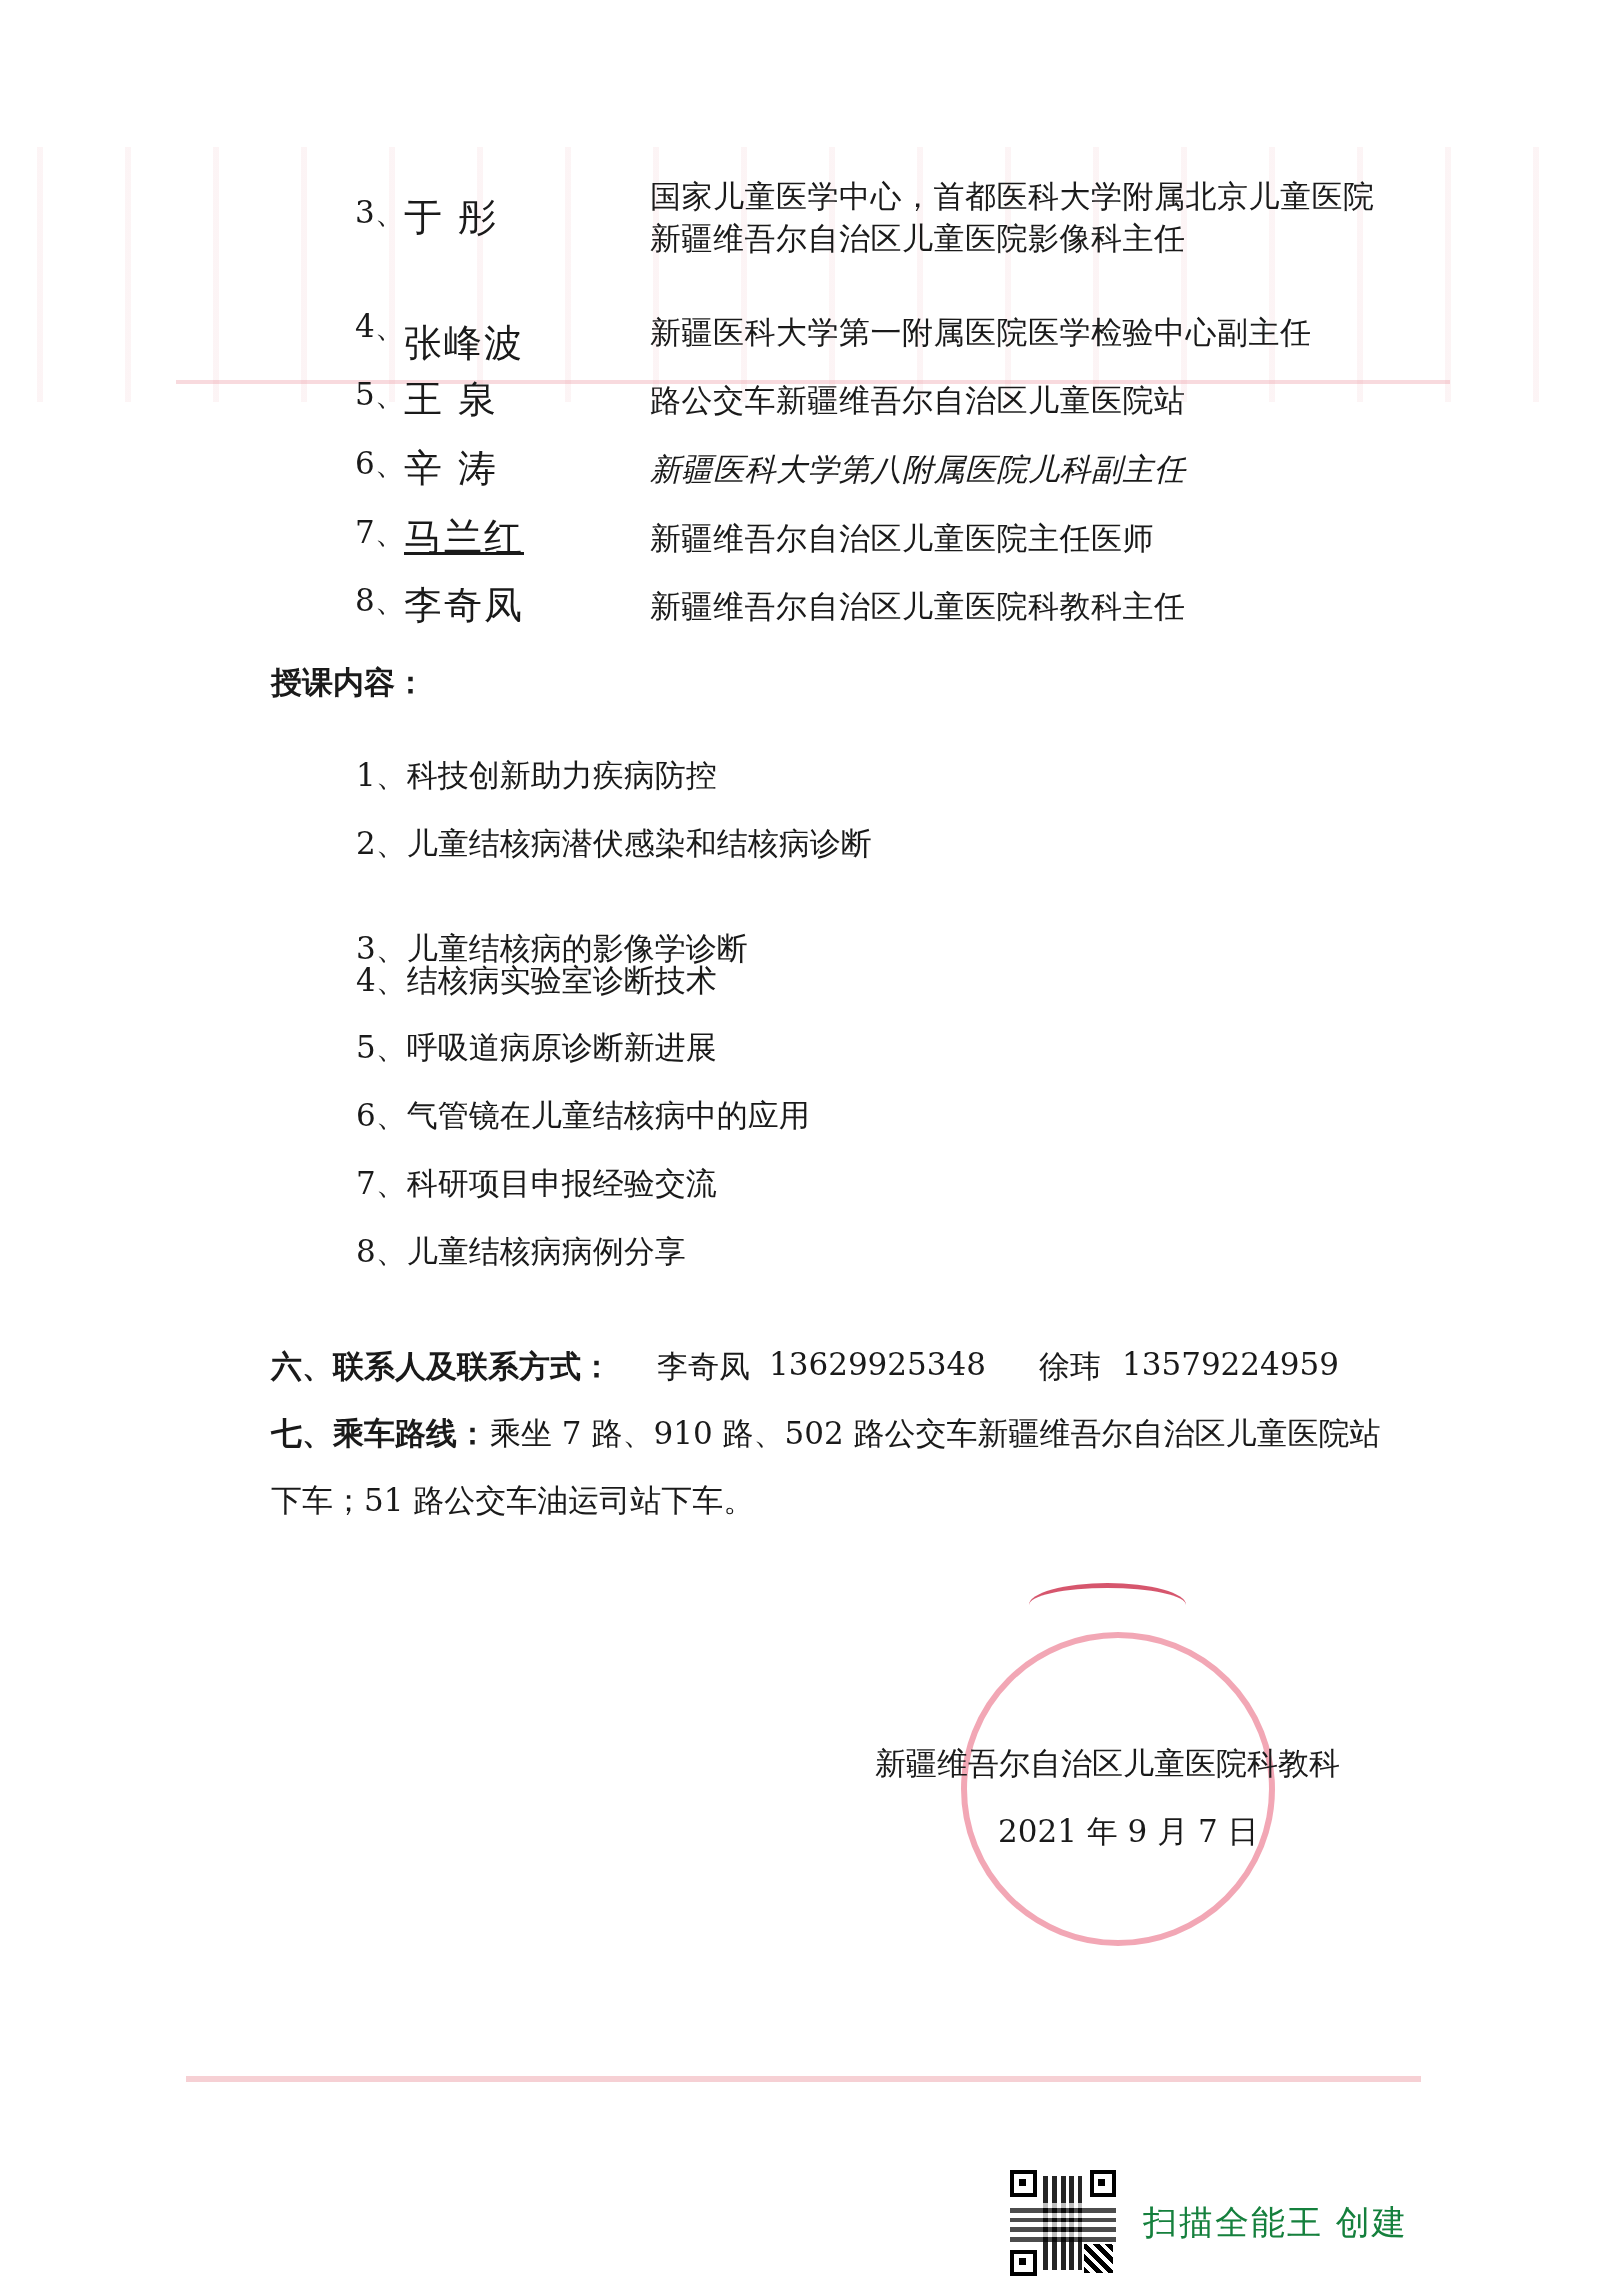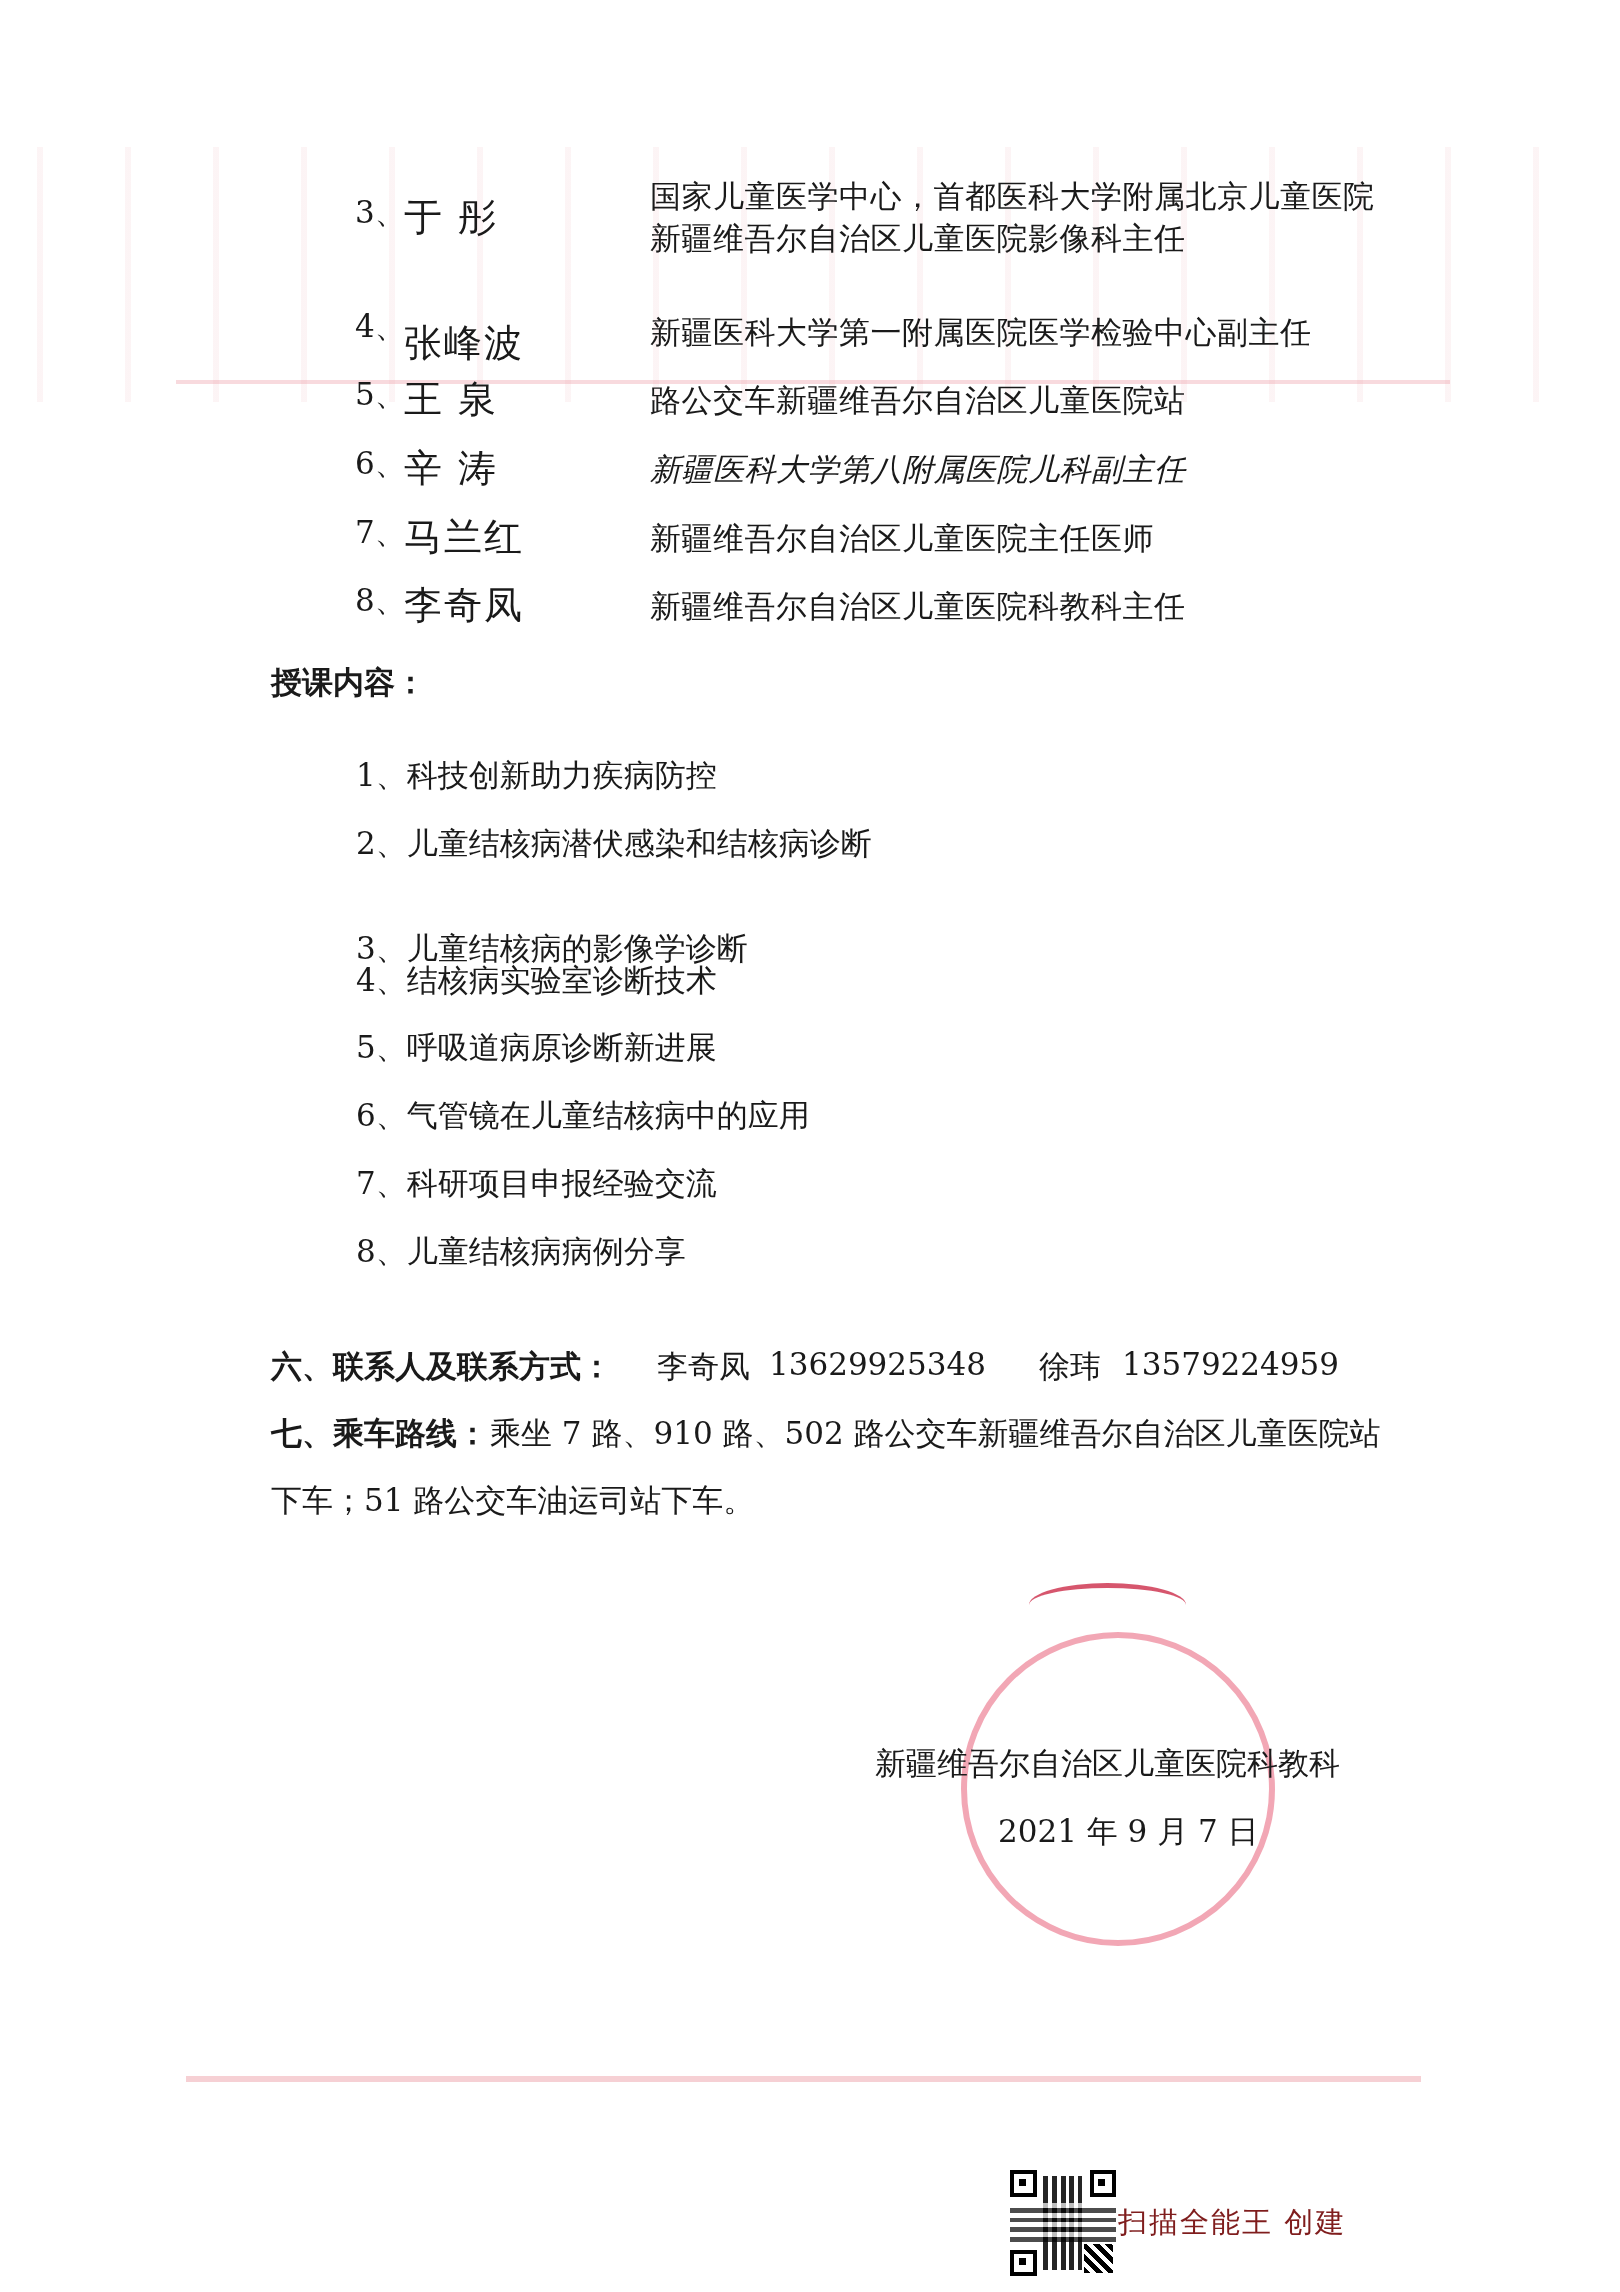--- a/index.html
+++ b/index.html
@@ -43,21 +43,21 @@
   }
   .qr {
     width: 106px; height: 106px; position: relative;
     background:
       repeating-linear-gradient(0deg, #000 0 5.9px, #fff 5.9px 11.8px),
       #fff;
     background-blend-mode: normal;
   }
   .qr-finder { position: absolute; width: 26.5px; height: 26.5px; border: 4.9px solid #000; box-sizing: border-box; background: #fff; }
   .qr-finder::after { content: ""; position: absolute; left: 4.9px; top: 4.9px; width: 6.9px; height: 6.9px; background: #000; }
-  .wm-text { font-size: 29px; margin-left: 2px; font-family: "DejaVu Sans", "Liberation Sans", sans-serif; color: #7f1d1d; letter-spacing: 2px; }
+  .wm-text { font-size: 34px; margin-left: 27px; font-family: "DejaVu Sans", "Liberation Sans", sans-serif; color: #15803d; letter-spacing: 2px; }
 </style>
 </head>
 <body>
 
 <div class="bleed bleed-band"></div>
 <div class="bleed bleed-line top"></div>
 <div class="bleed bleed-line bottom"></div>
 
 <div>
   <div>
@@ -76,21 +76,21 @@
     <span class="abs lecturer-name" style="left:404px; top:374px;">王  泉</span>
     <span class="abs lecturer-title" style="left:650px; top:380px;">路公交车新疆维吾尔自治区儿童医院站</span>
   </div>
   <div>
     <span class="abs lecturer-num" style="left:355px; top:443px;">6、</span>
     <span class="abs lecturer-name" style="left:404px; top:443px;">辛  涛</span>
     <span class="abs lecturer-title" style="left:650px; top:449px;font-style:italic;">新疆医科大学第八附属医院儿科副主任</span>
   </div>
   <div>
     <span class="abs lecturer-num" style="left:355px; top:512px;">7、</span>
-    <span class="abs lecturer-name" style="left:404px; top:512px;">马兰红</span>
+    <span class="abs lecturer-name" style="left:404px; top:512px;text-decoration:underline;">马兰红</span>
     <span class="abs lecturer-title" style="left:650px; top:518px;">新疆维吾尔自治区儿童医院主任医师</span>
   </div>
   <div>
     <span class="abs lecturer-num" style="left:355px; top:580px;">8、</span>
     <span class="abs lecturer-name" style="left:404px; top:580px;">李奇凤</span>
     <span class="abs lecturer-title" style="left:650px; top:586px;">新疆维吾尔自治区儿童医院科教科主任</span>
   </div>
 </div>
 
 <div>

